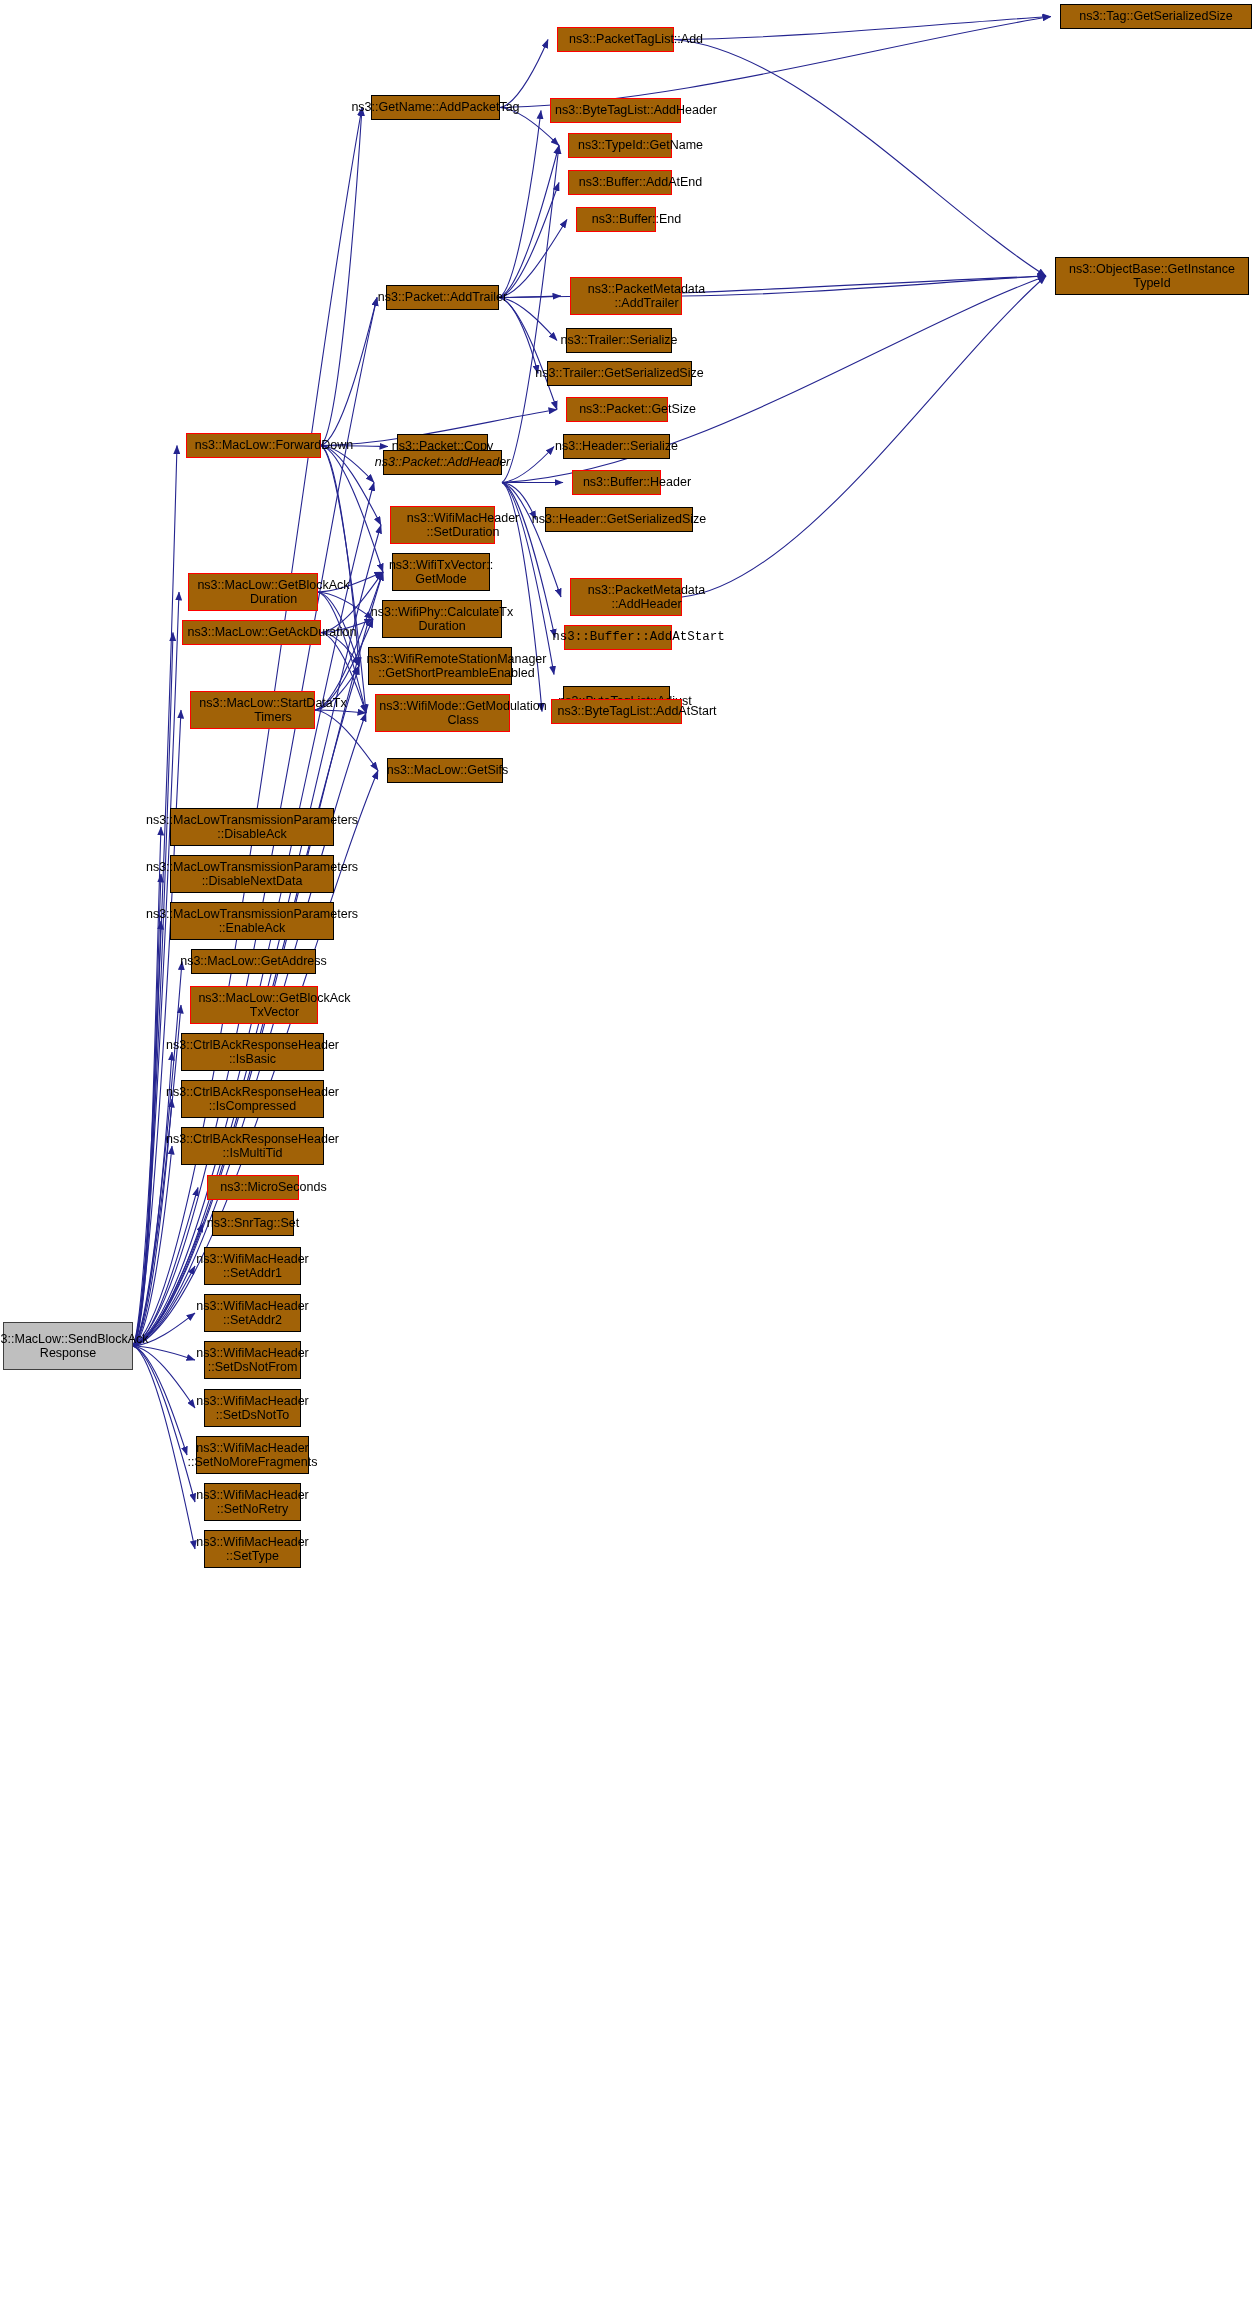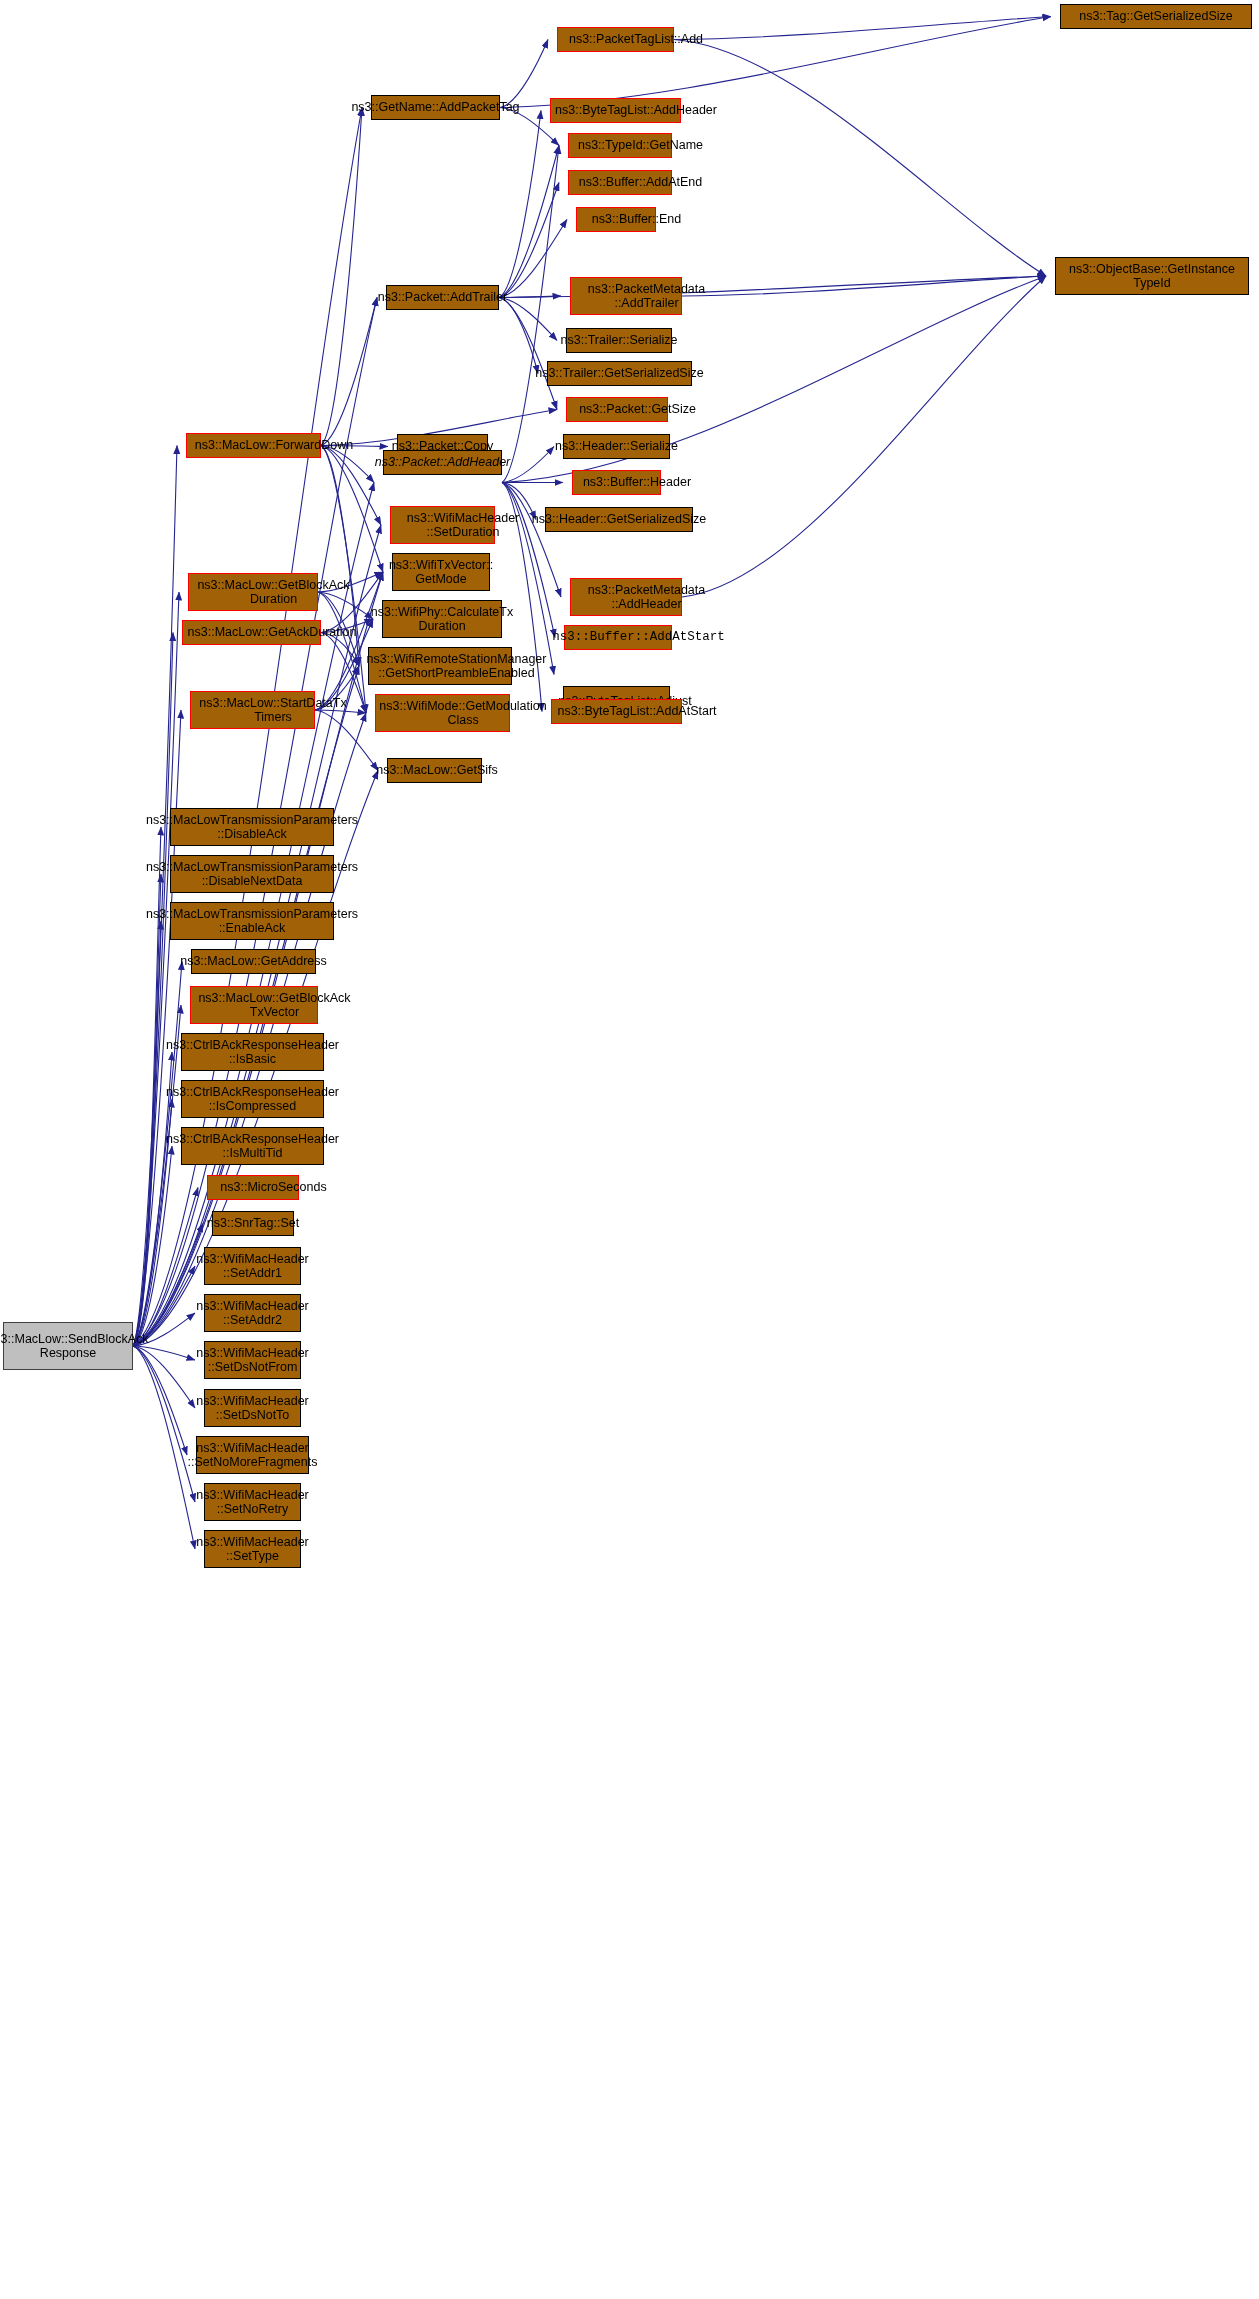--- a/index.html
+++ b/index.html
@@ -158,21 +158,21 @@
 Duration</div>
       <div class="node" style="left: 368px; top: 647px; width: 144px; height: 38px; padding-left: 36px;">ns3::WifiRemoteStationManager
 ::GetShortPreambleEnabled</div>
       <div class="node red" style="left: 375px; top: 694px; width: 135px; height: 38px;">ns3::WifiMode::GetModulation
 Class</div>
       <div class="node red" style="left: 188px; top: 573px; width: 130px; height: 38px;">ns3::MacLow::GetBlockAck
 Duration</div>
       <div class="node red" style="left: 182px; top: 620px; width: 139px; height: 25px;">ns3::MacLow::GetAckDuration</div>
       <div class="node red" style="left: 190px; top: 691px; width: 125px; height: 38px;">ns3::MacLow::StartDataTx
 Timers</div>
-      <div class="node" style="left: 387px; top: 758px; width: 95px; height: 25px; padding-left: 8px;">ns3::MacLow::GetSifs</div>
+      <div class="node" style="left: 387px; top: 758px; width: 116px; height: 25px; padding-left: 8px;">ns3::MacLow::GetSifs</div>
       <div class="node" style="left: 170px; top: 808px; width: 164px; height: 38px;">ns3::MacLowTransmissionParameters
 ::DisableAck</div>
       <div class="node" style="left: 170px; top: 855px; width: 164px; height: 38px;">ns3::MacLowTransmissionParameters
 ::DisableNextData</div>
       <div class="node" style="left: 170px; top: 902px; width: 164px; height: 38px;">ns3::MacLowTransmissionParameters
 ::EnableAck</div>
       <div class="node" style="left: 191px; top: 949px; width: 125px; height: 25px;">ns3::MacLow::GetAddress</div>
       <div class="node red" style="left: 190px; top: 986px; width: 128px; height: 38px;">ns3::MacLow::GetBlockAck
 TxVector</div>
       <div class="node" style="left: 181px; top: 1033px; width: 143px; height: 38px;">ns3::CtrlBAckResponseHeader

